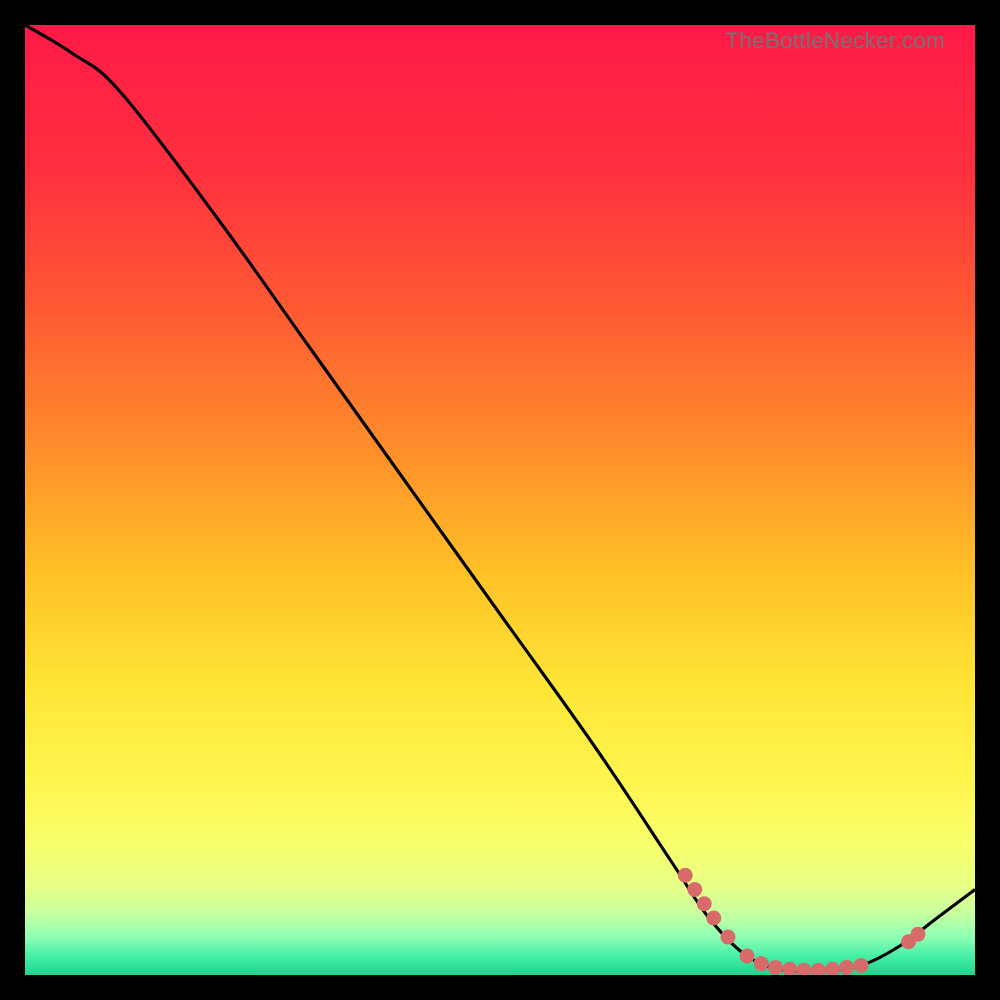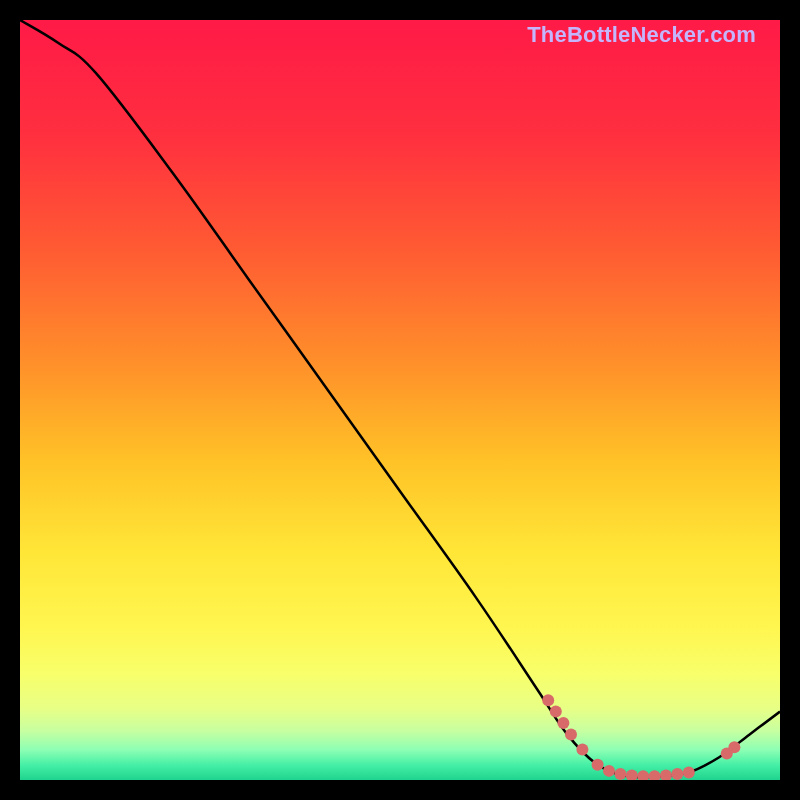--- a/index.html
+++ b/index.html
@@ -16,23 +16,23 @@
     left: 20px;
     top: 20px;
     width: 760px;
     height: 760px;
     background: #000;
   }
   .watermark {
     position: absolute;
     top: 2px;
     right: 24px;
-    color: #c4b5fd;
-    font-size: 22px;
-    font-weight: 700;
+    color: #737373;
+    font-size: 18px;
+    font-weight: 400;
     letter-spacing: 0.2px;
     z-index: 10;
   }
   svg {
     display: block;
   }
 </style>
 </head>
 <body>
 

